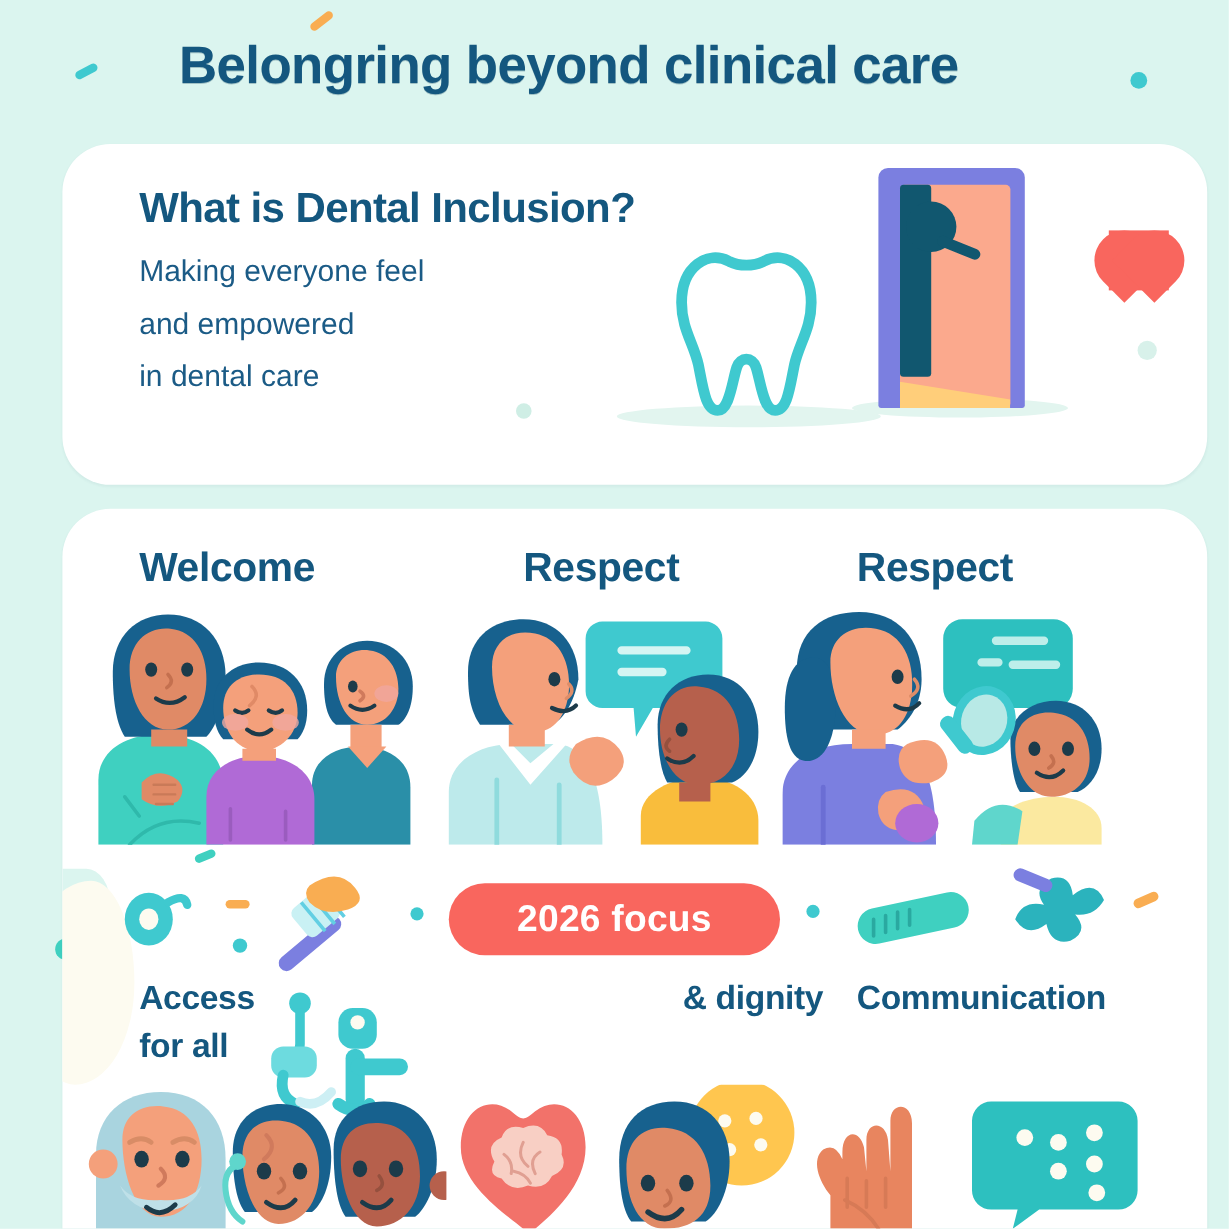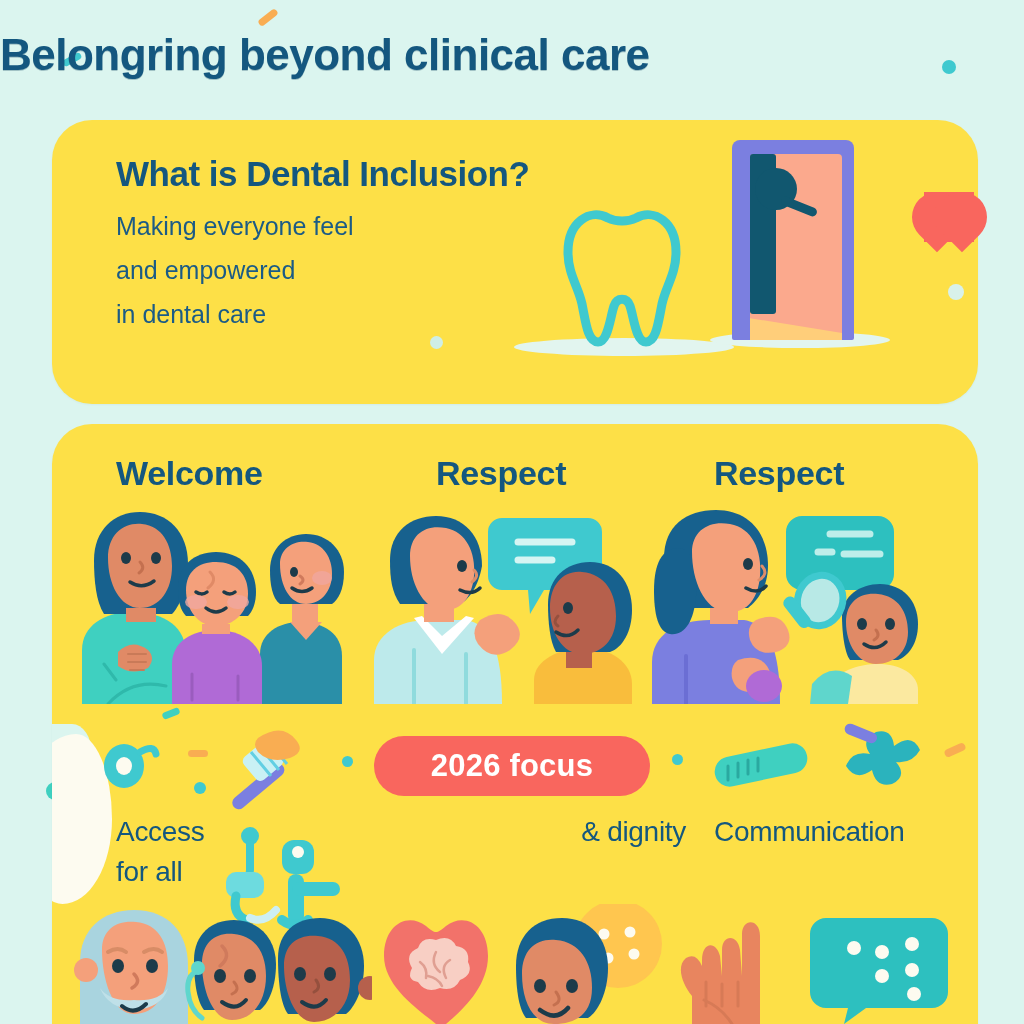--- a/index.html
+++ b/index.html
@@ -11,31 +11,32 @@
   }
   #stage{position:absolute;left:0;top:0;width:1024px;height:1024px;}
 
   
   .confetti{position:absolute;border-radius:99px;}
   .dot{position:absolute;border-radius:50%;}
 
   
   .page-title{
     position:absolute;left:0;top:30px;width:948px;
-    text-align:left;
+    text-align:center;
     font-size:44px;font-weight:bold;letter-spacing:-0.5px;
     color:#14577f;
     text-shadow:0 1px 0 rgba(10,60,90,.28);
   }
 
   
   .card{
-    position:absolute;background:#fde047;
+    position:absolute;background:#ffffff;
     border-radius:40px;
     box-shadow:0 1px 2px rgba(30,80,90,.05);
+    padding-left:28px;
   }
   #card-intro{left:52px;top:120px;width:926px;height:284px;}
   #card-pillars{left:52px;top:424px;width:926px;height:600px;border-radius:40px 40px 0 0;overflow:hidden;}
   
   .blob-left{
     position:absolute;left:-30px;top:310px;width:90px;height:170px;
     background:#fdfbf0;
     border-radius:60% 40% 55% 45% / 50% 50% 50% 50%;
   }
   .notch{
@@ -83,21 +84,21 @@
   .badge{
     position:absolute;left:322px;top:312px;width:276px;height:60px;
     background:#f9665e;border-radius:30px;
     display:flex;align-items:center;justify-content:center;
     font-size:31px;font-weight:bold;color:#fff;letter-spacing:0.2px;
   }
 
   
   .focus-label{
     position:absolute;top:388px;
-    font-size:28px;font-weight:normal;line-height:40px;color:#14577f;letter-spacing:-0.3px;
+    font-size:28px;font-weight:bold;line-height:40px;color:#14577f;letter-spacing:-0.3px;
   }
   .focus-art{position:absolute;top:480px;height:120px;overflow:hidden;}
 
   svg{display:block;overflow:visible;}
 </style>
 </head>
 <body>
 
 <div id="stage">
 

